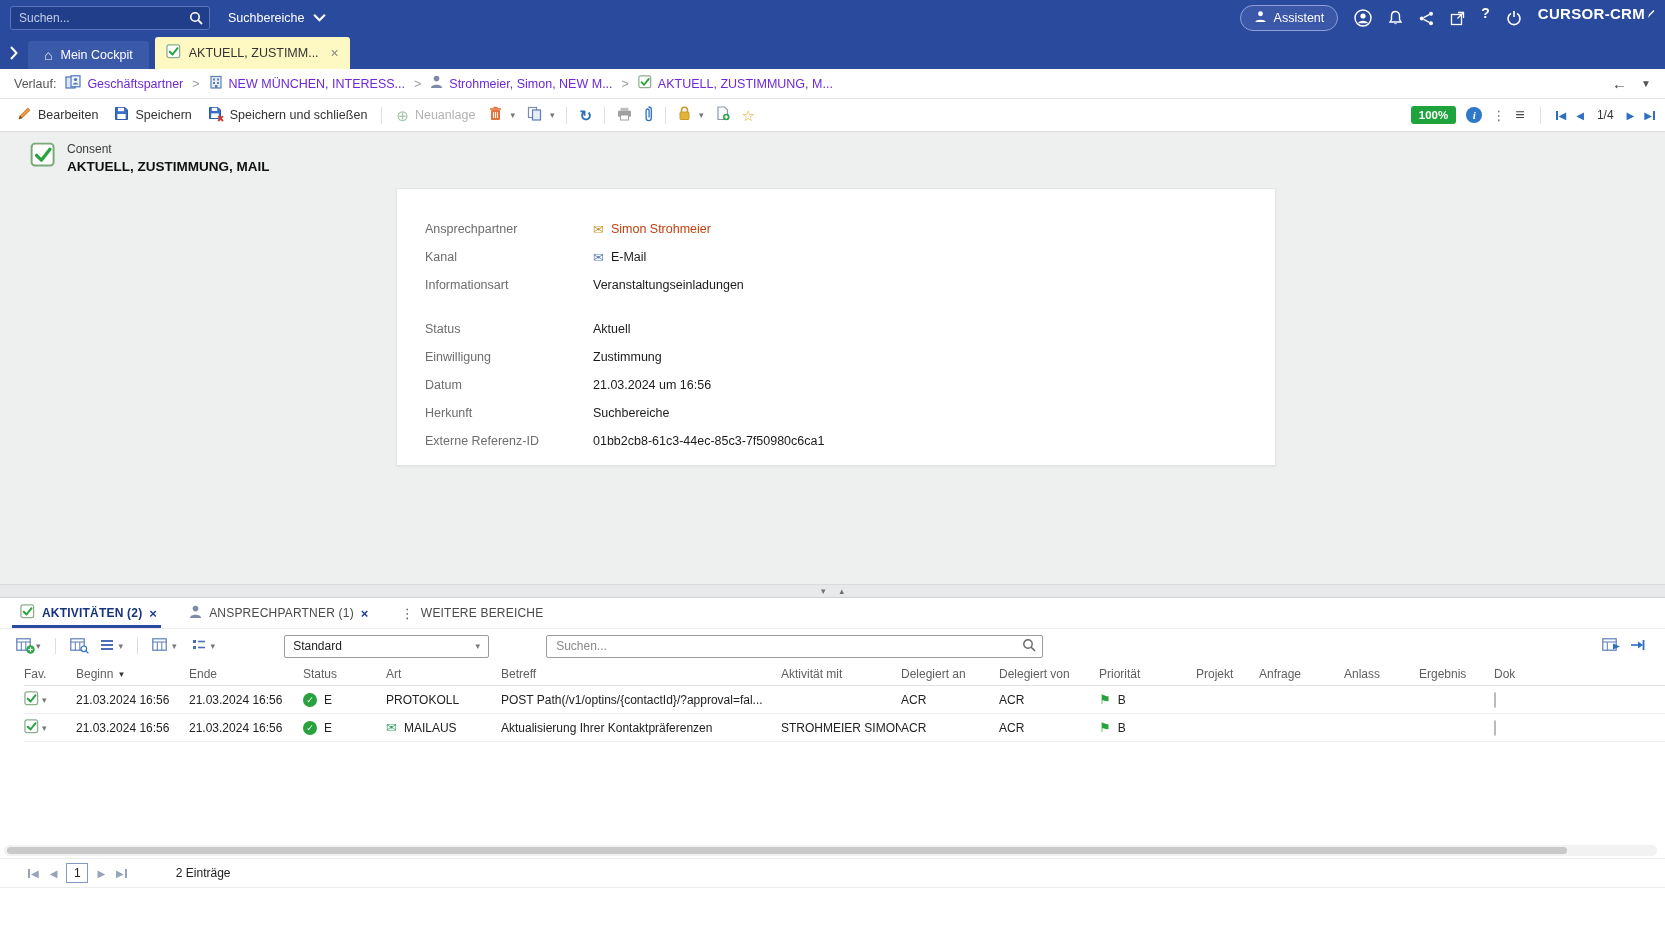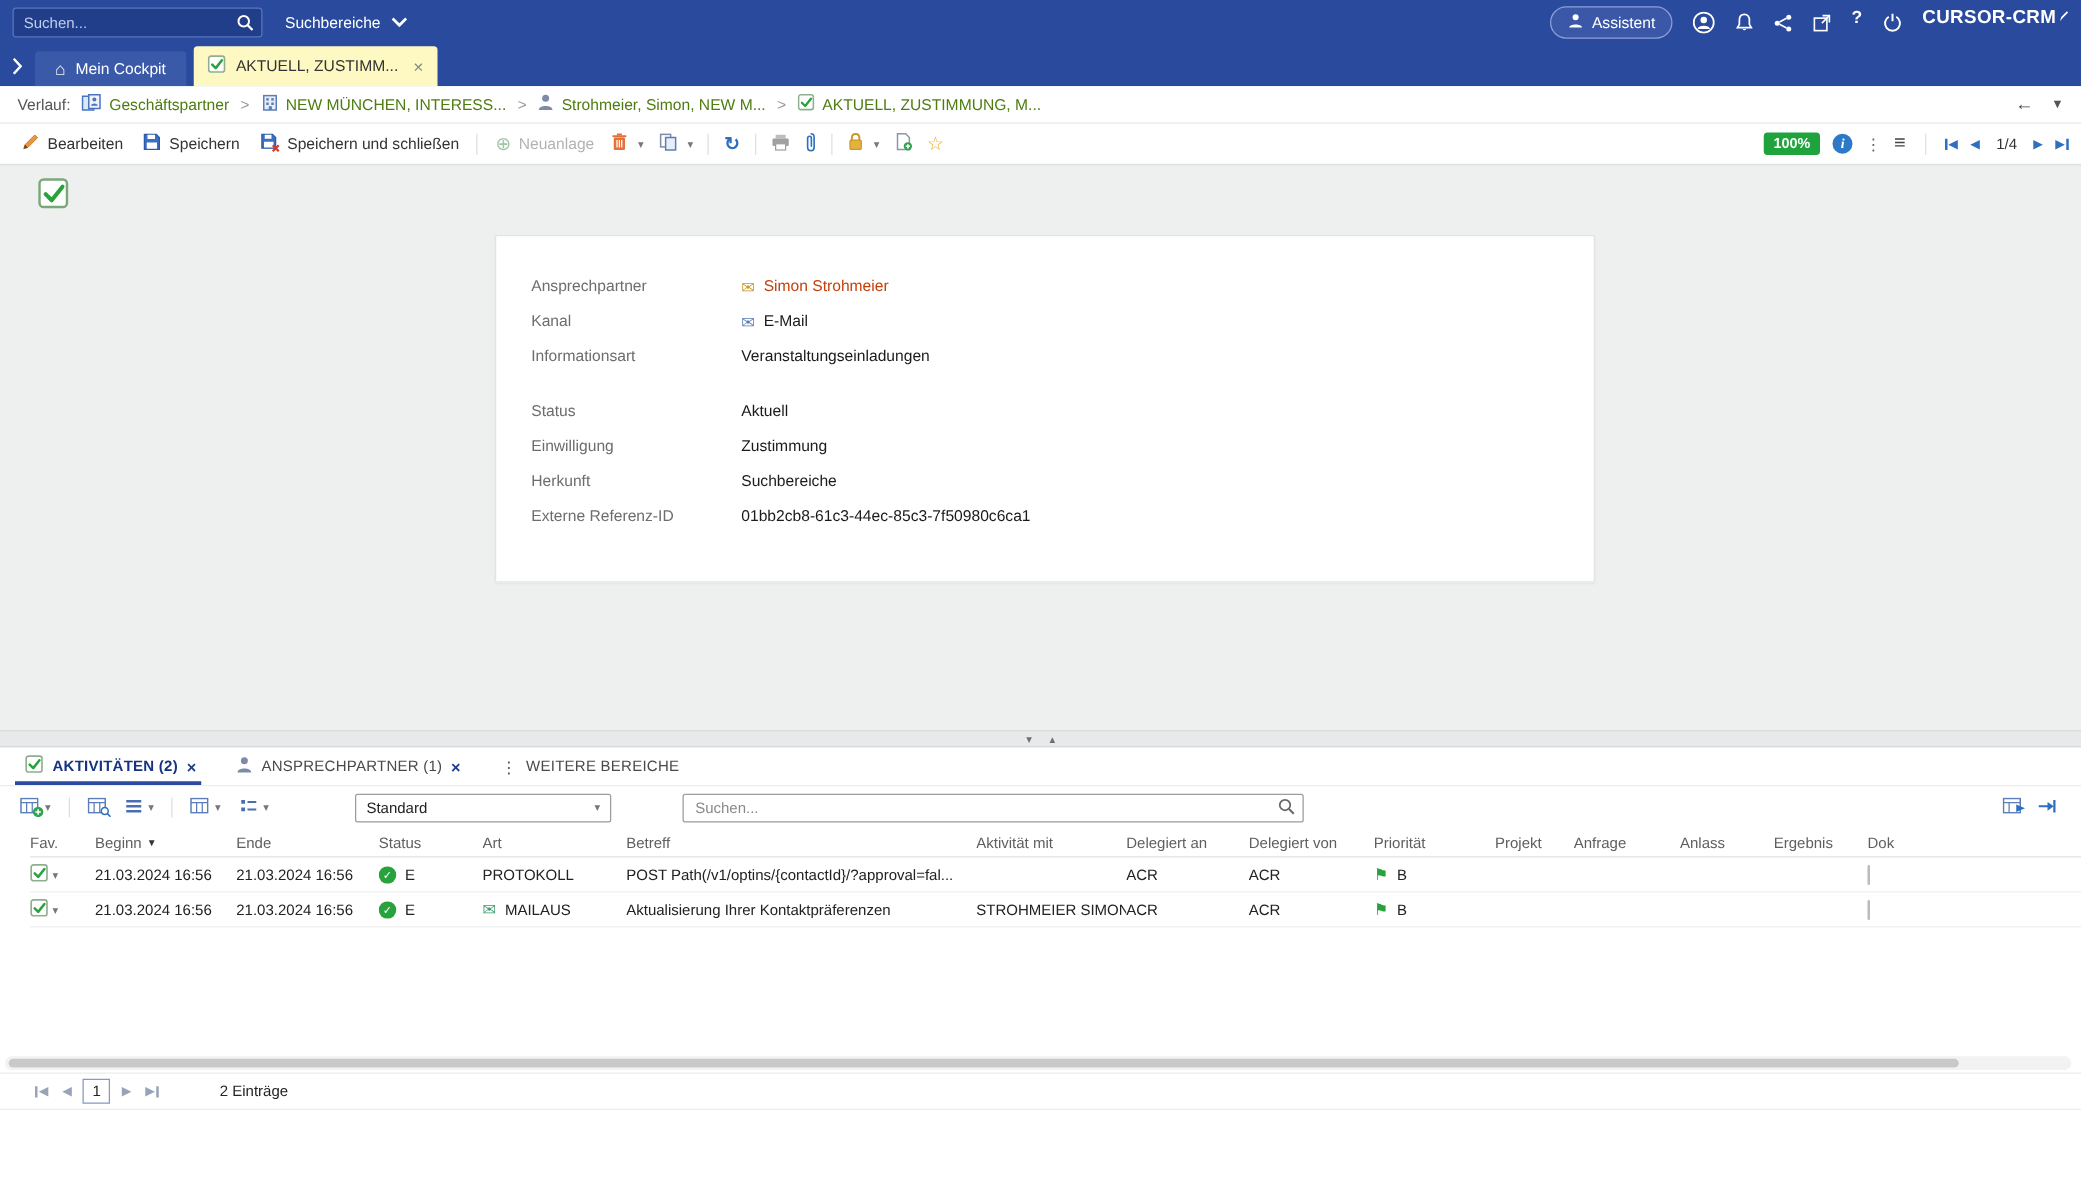--- a/index.html
+++ b/index.html
@@ -22,21 +22,21 @@
 .tabbar{flex:none;height:33px;background:#2a4a9d;display:flex;align-items:flex-end}
 .expand{align-self:center;width:26px;display:flex;justify-content:center;cursor:pointer}
 .tab{display:flex;align-items:center;gap:8px;font-size:12.5px;border-radius:3px 3px 0 0;cursor:pointer}
 .tab.cockpit{height:28px;background:#3a59a8;color:#fff;padding:0 16px;margin-left:2px}
 .tab.active{height:29px;background:#fef9c3;color:#333;padding:16px 11px;margin-left:6px}
 .home{font-size:14px;color:#f2f2f2}
 .tclose{color:#888;font-size:14px;margin-left:4px;cursor:pointer}
 
 .crumbs{flex:none;height:30px;background:#fff;display:flex;align-items:center;padding:0 14px;gap:9px;border-bottom:1px solid #e4e4e4}
 .clabel{color:#555}
-.crumb{display:flex;align-items:center;gap:6px;cursor:pointer;color:#4d7c0f}
+.crumb{display:flex;align-items:center;gap:6px;cursor:pointer;color:#6d28d9}
 .csep{color:#999}
 .crright{margin-left:auto;display:flex;align-items:center;gap:14px}
 .backarrow{font-size:15px;color:#444;cursor:pointer}
 .smallcaret{color:#555;font-size:10px;cursor:pointer}
 
 .toolbar{flex:none;height:33px;background:#fff;display:flex;align-items:center;padding:0 10px;gap:2px;border-bottom:1px solid #e0e0e0}
 .tb{display:flex;align-items:center;gap:6px;padding:4px 7px;border-radius:3px;color:#333}
 .tb.icononly{padding:4px 5px}
 .tb .chev,.gb .chev,.gselect .chev{font-size:9px;color:#777;margin-left:2px}
 .tb.disabled{color:#b3b3b3}
@@ -356,20 +356,24 @@
         </span>
     </div>
   </div>
 
   <section class="content">
     <div class="rechead">
       <span><svg width="26" height="26" viewBox="0 0 16 16">
             <rect x="1" y="1" width="13.5" height="13.5" rx="2" fill="#fff" stroke="#79a879" stroke-width="1.2"></rect>
             <path d="M4 8.2 L7 11.2 L12.3 4.5" fill="none" stroke="#27a23c" stroke-width="2" stroke-linecap="round" stroke-linejoin="round"></path>
           </svg></span>
+      <div>
+        <div class="rectype">Consent</div>
+        <div class="rectitle">AKTUELL, ZUSTIMMUNG, MAIL</div>
+      </div>
     </div>
     <div class="card">
       <div class="frow">
         <span class="flabel">Ansprechpartner</span>
         <span class="fval">
           <span class="env gold">✉</span>
           <a class="link">Simon Strohmeier</a>
         </span>
       </div>
       <div class="frow">
@@ -388,20 +392,26 @@
       <div class="frow gapup">
         <span class="flabel">Status</span>
         <span class="fval">
             <span>Aktuell</span>
           </span>
       </div>
       <div class="frow">
         <span class="flabel">Einwilligung</span>
         <span class="fval">
             <span>Zustimmung</span>
+          </span>
+      </div>
+      <div class="frow">
+        <span class="flabel">Datum</span>
+        <span class="fval">
+            <span>21.03.2024 um 16:56</span>
           </span>
       </div>
       <div class="frow">
         <span class="flabel">Herkunft</span>
         <span class="fval">
             <span>Suchbereiche</span>
           </span>
       </div>
       <div class="frow">
         <span class="flabel">Externe Referenz-ID</span>

